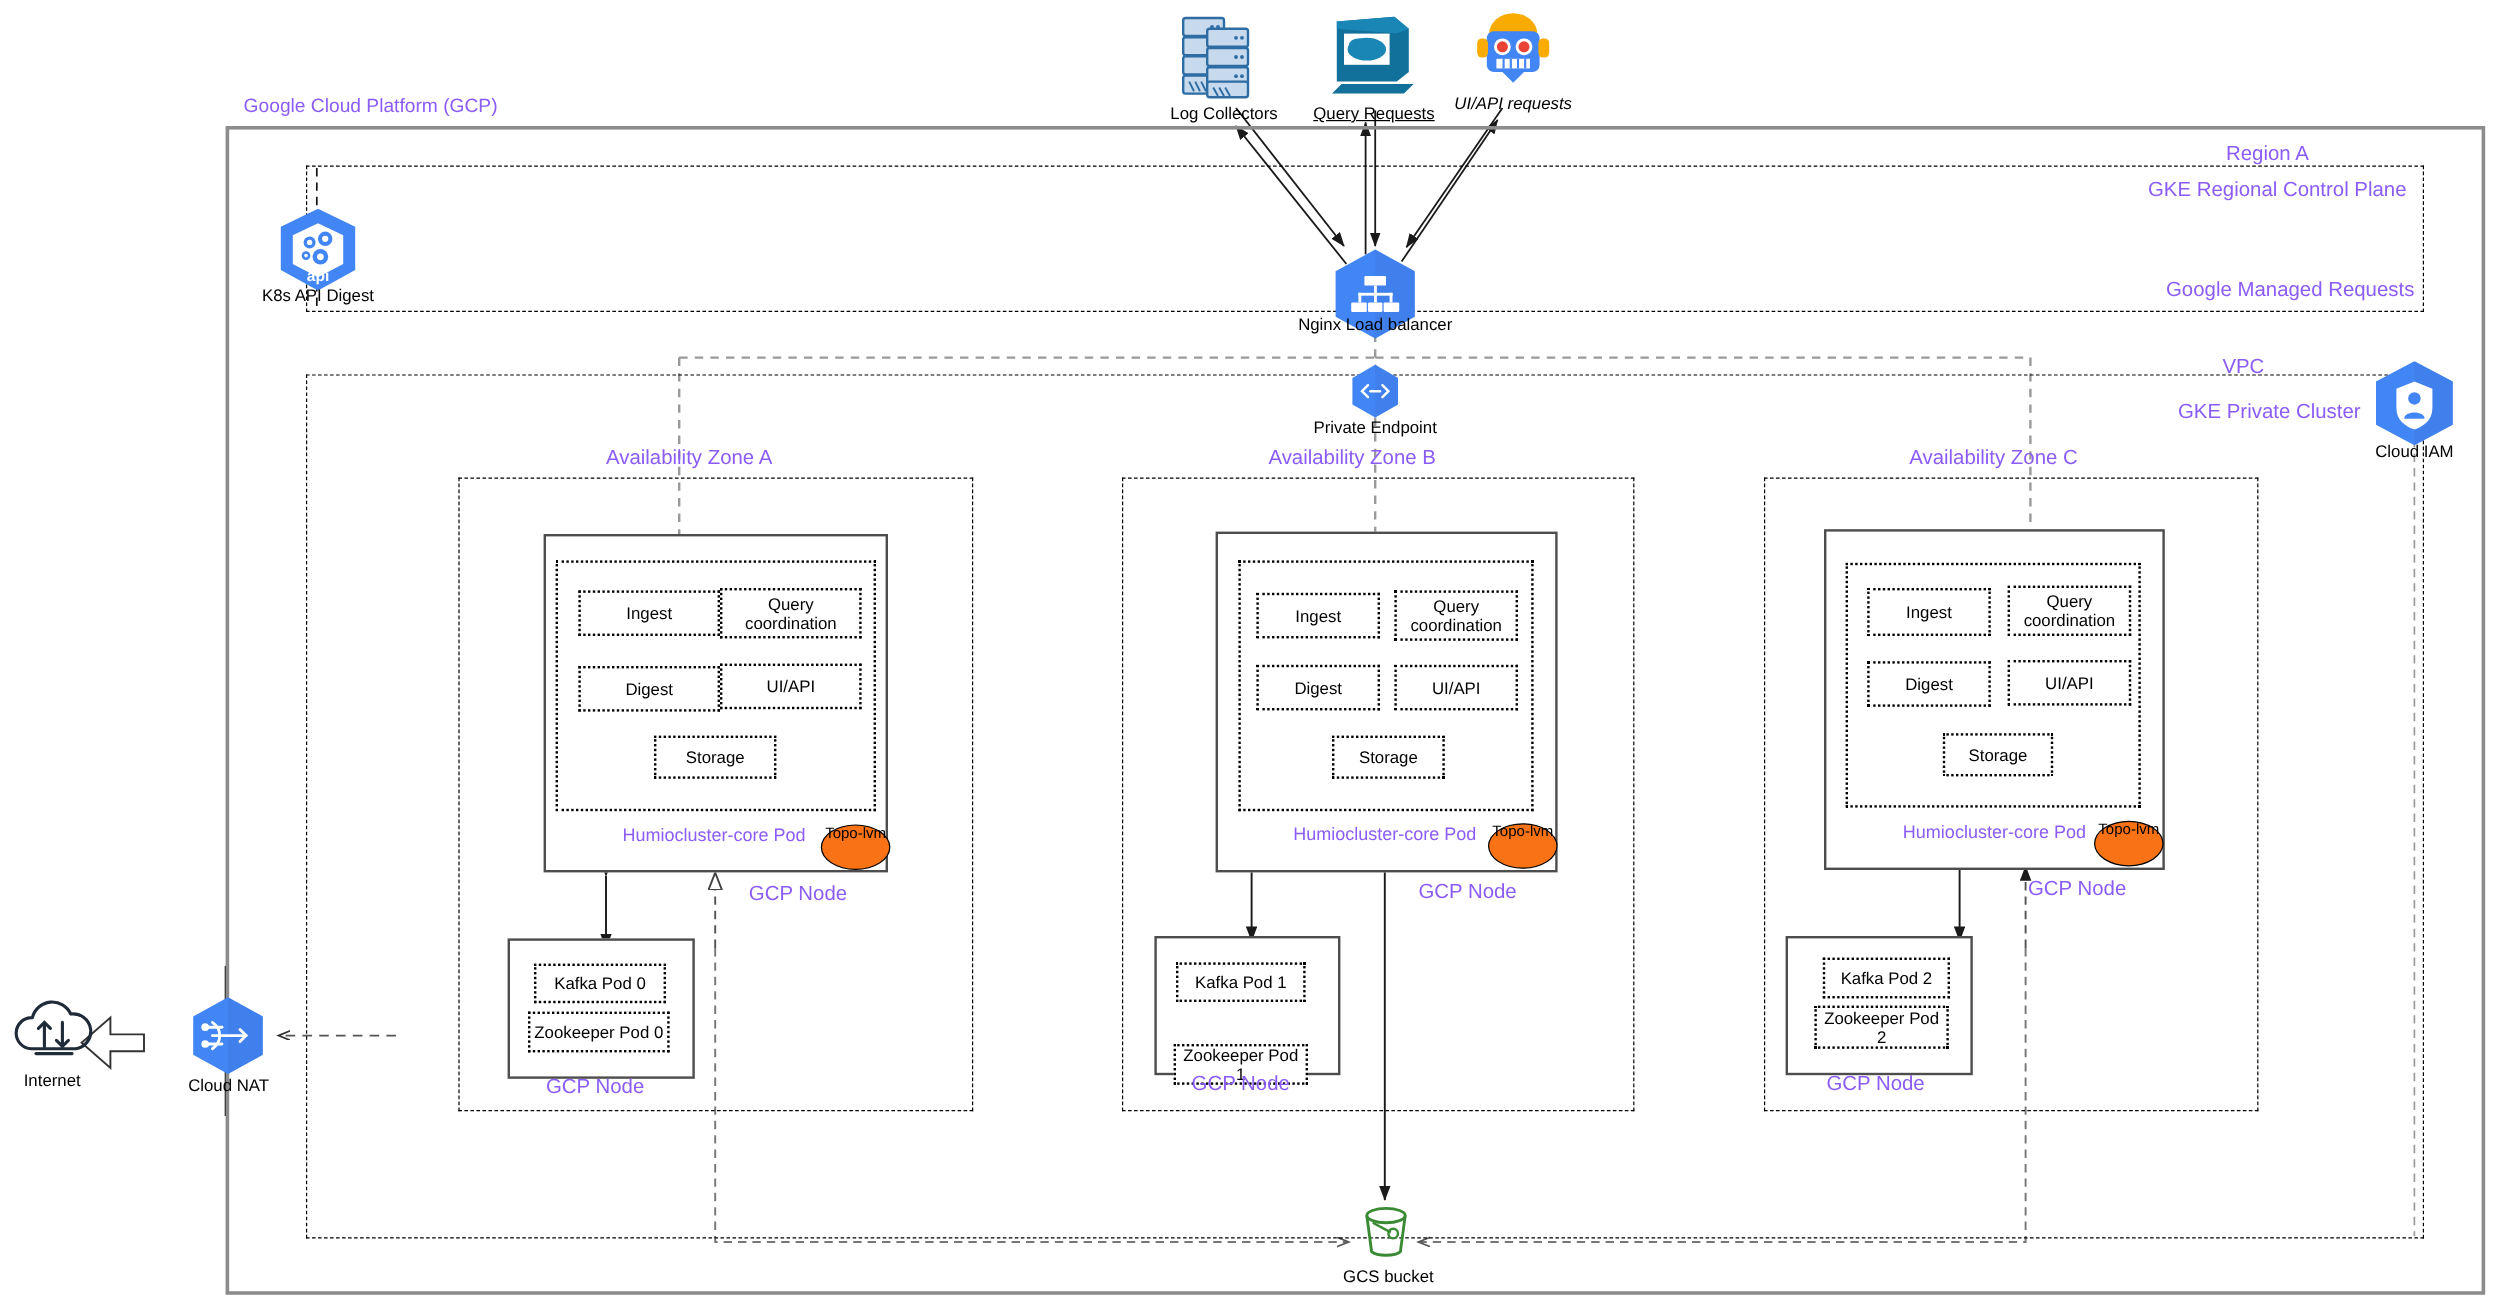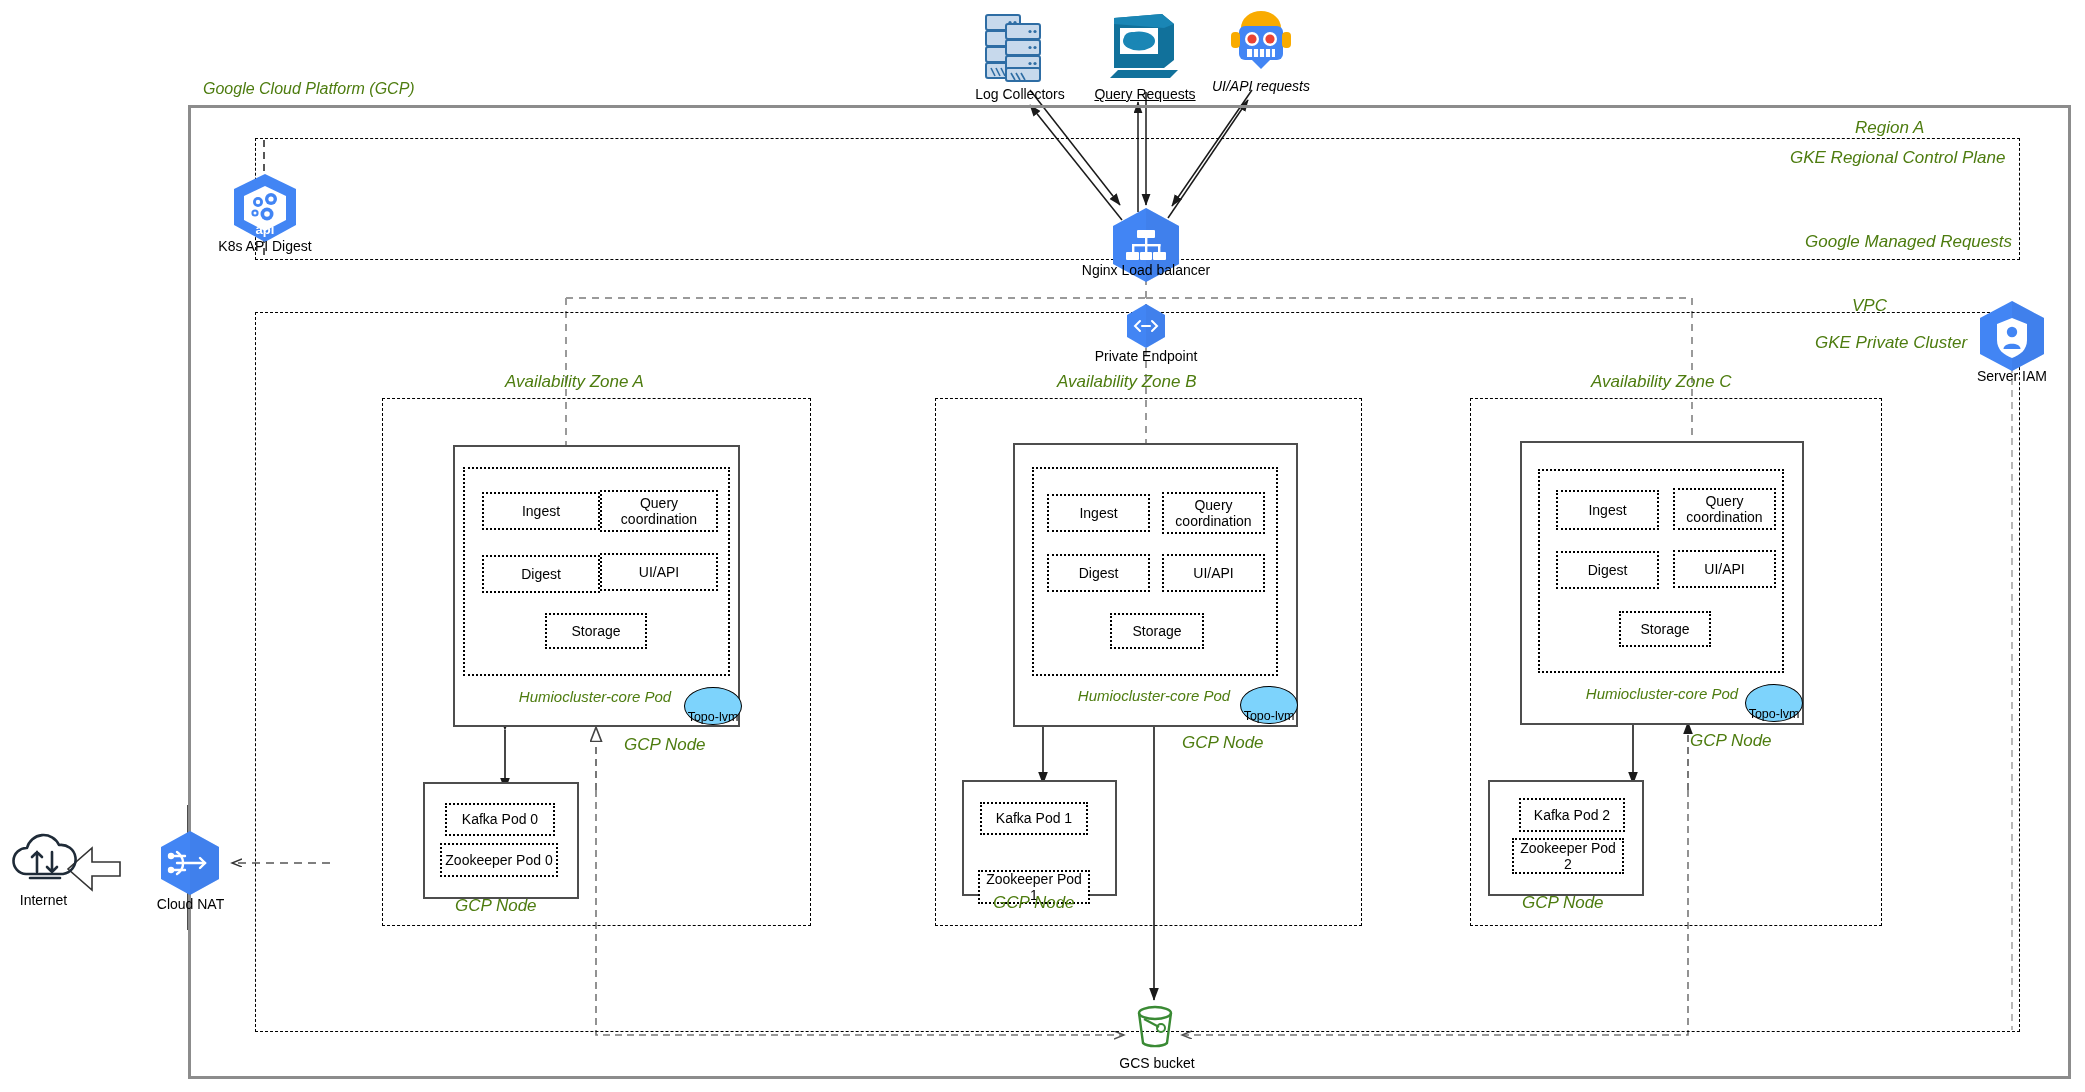--- a/index.html
+++ b/index.html
@@ -1,32 +1,32 @@
 <!DOCTYPE html>
 <html><head>
 <meta charset="utf-8">
 <style>
   html,body{margin:0;padding:0;background:#ffffff;}
   body{font-family:"Liberation Sans",sans-serif;color:#000;}
   #canvas{position:relative;width:2085px;height:1092px;overflow:hidden;background:#fff;}
-  .lbl{position:absolute;font-size:15px;color:#4d7c0f;white-space:nowrap;text-align:center;line-height:1.15;font-style:italic;}
+  .lbl{position:absolute;font-size:15px;color:#8b5cf6;white-space:nowrap;text-align:center;line-height:1.15;}
   .lbl.md{font-size:16px;}
   .lbl.lg{font-size:17px;}
 
   
   .gcp-frame{position:absolute;border:3px solid #8c8c8c;background:transparent;}
   .dashbox{position:absolute;border:1.6px dashed #000;background:transparent;}
   .solidbox{position:absolute;border:2.4px solid #4d4d4d;background:#fff;}
   .dotbox{position:absolute;border:2px dotted #000;background:#fff;}
   .dotbox-in{position:absolute;border:2px dotted #000;background:#fff;
              display:flex;align-items:center;justify-content:center;text-align:center;
              font-size:14px;line-height:1.15;padding:0 2px;box-sizing:border-box;}
 
-  .ellipse{position:absolute;border:1.8px solid #000;border-radius:50%;background:#7dd3fc;
-           display:flex;align-items:flex-end;justify-content:center;text-align:center;
+  .ellipse{position:absolute;border:1.8px solid #000;border-radius:50%;background:#f97316;
+           display:flex;align-items:flex-start;justify-content:center;text-align:center;
            font-size:12.5px;line-height:1.05;box-sizing:border-box;}
 
   svg.overlay{position:absolute;left:0;top:0;width:2085px;height:1092px;pointer-events:none;}
 
   .iconwrap{position:absolute;}
   .caption{position:absolute;font-size:14px;text-align:center;white-space:nowrap;}
 </style>
 </head>
 <body>
 
@@ -228,21 +228,21 @@
 
   <div class="iconwrap" style="left:1974px;top:298px;">
     <svg width="76" height="76" viewBox="0 0 76 76">
       <path d="M38,3 L70,20 L70,56 L38,73 L6,56 L6,20 Z" fill="#4285F4"></path>
       <path d="M38,3 L70,20 L70,56 L38,73 Z" fill="#3C78DC" opacity="0.35"></path>
       <path d="M38,20 L53,26 L53,42 C53,52 46,57 38,60 C30,57 23,52 23,42 L23,26 Z" fill="#ffffff"></path>
       <circle cx="38" cy="34" r="5.2" fill="#4285F4"></circle>
       <path d="M29.5,51 C29.5,44 46.5,44 46.5,51 Z" fill="#4285F4"></path>
     </svg>
   </div>
-  <div class="caption" style="left:1947px;top:368px;width:130px;">Server IAM</div>
+  <div class="caption" style="left:1947px;top:368px;width:130px;">Cloud IAM</div>
 
   <div class="iconwrap" style="left:8px;top:830px;">
     <svg width="72" height="60" viewBox="0 0 72 60">
       <path d="M18,44 a13,13 0 0 1 1,-26 a17,17 0 0 1 32,-3 a12,12 0 0 1 4,29 Z" fill="none" stroke="#1F2B38" stroke-width="2.6" stroke-linejoin="round"></path>
       <g stroke="#1F2B38" stroke-width="2.6" fill="none" stroke-linecap="round">
         <path d="M29,42 L29,22 M24,27 L29,22 L34,27"></path>
         <path d="M44,22 L44,42 M39,37 L44,42 L49,37"></path>
         <path d="M22,48 L52,48"></path>
       </g>
     </svg>

